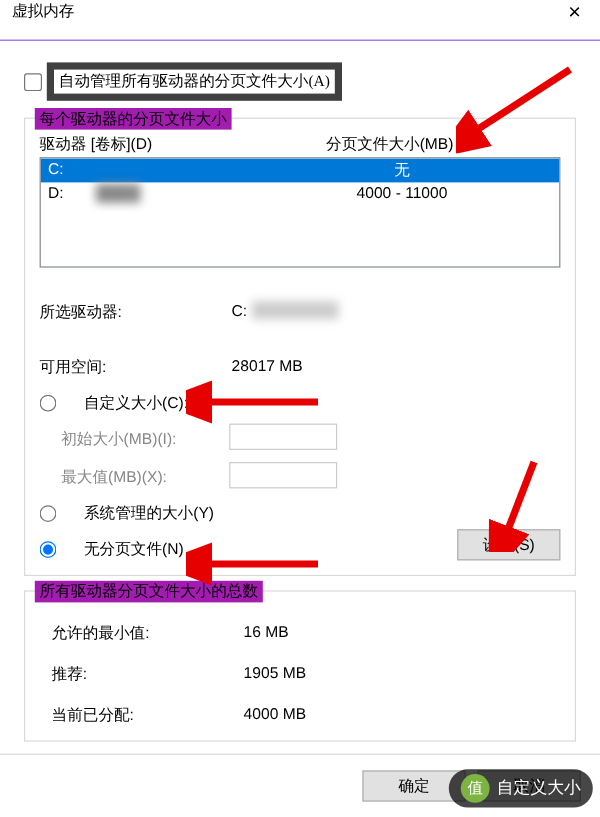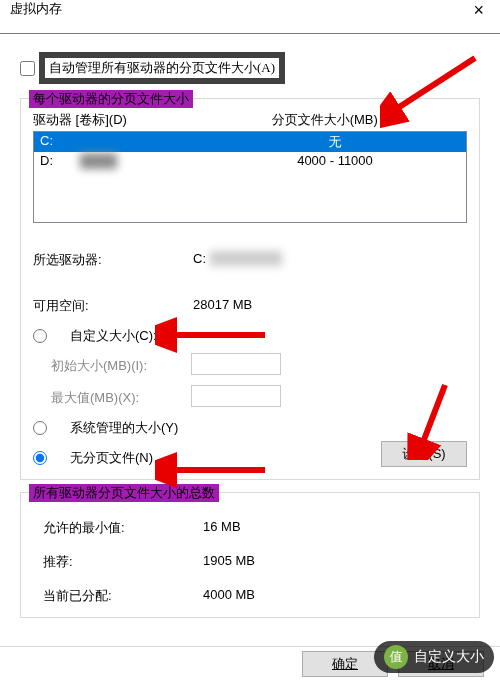--- a/index.html
+++ b/index.html
@@ -81,28 +81,27 @@
       font-size: 13px;
       font-family: inherit;
       cursor: default;
       padding: 0 12px;
     }
     .totals .trow { display: flex; margin-top: 16px; font-size: 13px; padding-left: 10px;}
     .totals .trow .lbl { flex: 0 0 160px; }
     .bottom-buttons {
       position: absolute;
       bottom: 0; right: 0; left: 0;
-      height: 35px;
+      height: 53px;
       display: flex;
       justify-content: flex-end;
       align-items: center;
       padding: 0 16px;
       gap: 10px;
       border-top: 1px solid #d9d9d9;
-      text-decoration: underline;
     }
     .arrow { position: absolute; pointer-events: none; }
     .watermark {
       position: absolute;
       right: 6px; bottom: 8px;
       display: flex; align-items: center; gap: 6px;
       background: rgba(0,0,0,.72);
       color: #fff;
       border-radius: 16px;
       padding: 4px 10px;

